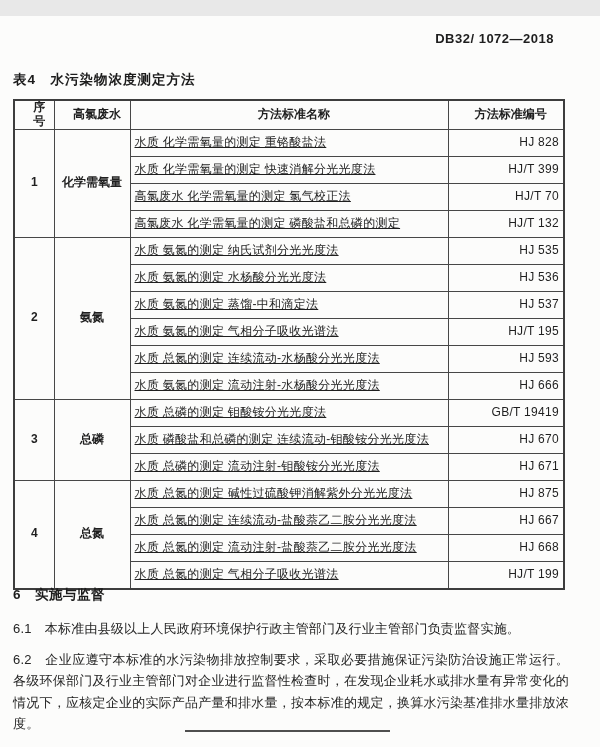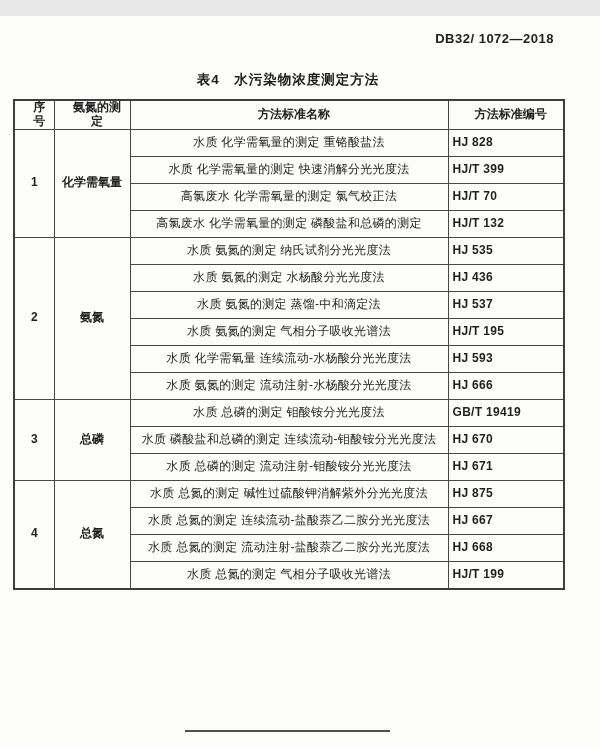--- a/index.html
+++ b/index.html
@@ -25,21 +25,20 @@
     font-weight: 700;
     letter-spacing: 0.5px;
     color: #1e1e1e;
     white-space: nowrap;
   }
   .table-title {
     position: absolute;
     top: 55px;
     left: 13px;
     width: 550px;
-    text-align: center;
     font-size: 13.5px;
     font-weight: 700;
     color: #1c1c1c;
     letter-spacing: 1px;
   }
   table.methods {
     position: absolute;
     left: 13px;
     top: 83px;
     width: 550px;
@@ -64,27 +63,28 @@
     font-size: 12px;
     text-align: center;
     height: 25px;
     padding-left: 14px;
   }
   td.c-no, td.c-pol {
     text-align: center;
     font-weight: 600;
   }
   td.c-name {
-    text-align: center;
+    text-align: left;
     padding-left: 9px;
     letter-spacing: 0.3px;
+    text-decoration: underline;
   }
   td.c-code {
-    text-align: left;
-    font-weight: 700;
+    text-align: right;
+    font-weight: 400;
     letter-spacing: 0.3px;
   }
   col.w-no  { width: 40px; }
   col.w-pol { width: 76px; }
   col.w-name{ width: 318px; }
   col.w-code{ width: 116px; }
   .section {
     position: absolute;
     left: 13px;
     top: 570px;
@@ -126,21 +126,21 @@
   <table class="methods">
     <colgroup>
       <col class="w-no">
         <col class="w-pol">
         <col class="w-name">
         <col class="w-code">
     </colgroup>
     <thead>
       <tr>
         <th>序号</th>
-        <th>氨氮的测定</th>
+        <th>高氯废水</th>
         <th>方法标准名称</th>
         <th>方法标准编号</th>
       </tr>
     </thead>
     <tbody>
         <tr>
           <td rowspan="4" class="c-no">1</td>
           <td rowspan="4" class="c-pol">化学需氧量</td>
           <td class="c-name">水质 化学需氧量的测定 重铬酸盐法</td>
           <td class="c-code">HJ 828</td>
@@ -158,32 +158,32 @@
           <td class="c-code">HJ/T 132</td>
         </tr>
         <tr>
           <td rowspan="6" class="c-no">2</td>
           <td rowspan="6" class="c-pol">氨氮</td>
           <td class="c-name">水质 氨氮的测定 纳氏试剂分光光度法</td>
           <td class="c-code">HJ 535</td>
         </tr>
         <tr>
           <td class="c-name">水质 氨氮的测定 水杨酸分光光度法</td>
-          <td class="c-code">HJ 436</td>
+          <td class="c-code">HJ 536</td>
         </tr>
         <tr>
           <td class="c-name">水质 氨氮的测定 蒸馏-中和滴定法</td>
           <td class="c-code">HJ 537</td>
         </tr>
         <tr>
           <td class="c-name">水质 氨氮的测定 气相分子吸收光谱法</td>
           <td class="c-code">HJ/T 195</td>
         </tr>
         <tr>
-          <td class="c-name">水质 化学需氧量 连续流动-水杨酸分光光度法</td>
+          <td class="c-name">水质 总氮的测定 连续流动-水杨酸分光光度法</td>
           <td class="c-code">HJ 593</td>
         </tr>
         <tr>
           <td class="c-name">水质 氨氮的测定 流动注射-水杨酸分光光度法</td>
           <td class="c-code">HJ 666</td>
         </tr>
         <tr>
           <td rowspan="3" class="c-no">3</td>
           <td rowspan="3" class="c-pol">总磷</td>
           <td class="c-name">水质 总磷的测定 钼酸铵分光光度法</td>
@@ -211,16 +211,21 @@
           <td class="c-name">水质 总氮的测定 流动注射-盐酸萘乙二胺分光光度法</td>
           <td class="c-code">HJ 668</td>
         </tr>
         <tr>
           <td class="c-name">水质 总氮的测定 气相分子吸收光谱法</td>
           <td class="c-code">HJ/T 199</td>
         </tr>
       </tbody>
   </table>
 
+  <div class="section">
+    <div class="section-heading">6　实施与监督</div>
+    <p class="section-para">6.1　本标准由县级以上人民政府环境保护行政主管部门及行业主管部门负责监督实施。</p>
+    <p class="section-para">6.2　企业应遵守本标准的水污染物排放控制要求，采取必要措施保证污染防治设施正常运行。各级环保部门及行业主管部门对企业进行监督性检查时，在发现企业耗水或排水量有异常变化的情况下，应核定企业的实际产品产量和排水量，按本标准的规定，换算水污染基准排水量排放浓度。</p>
+  </div>
 
   <div class="end-line"></div>
 
 </div>
 
 </body></html>

